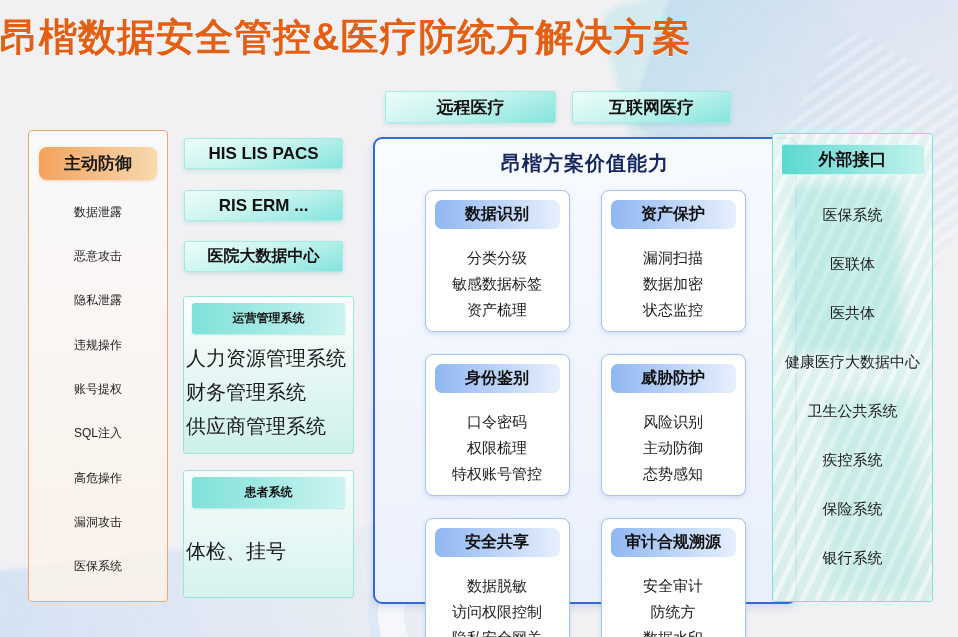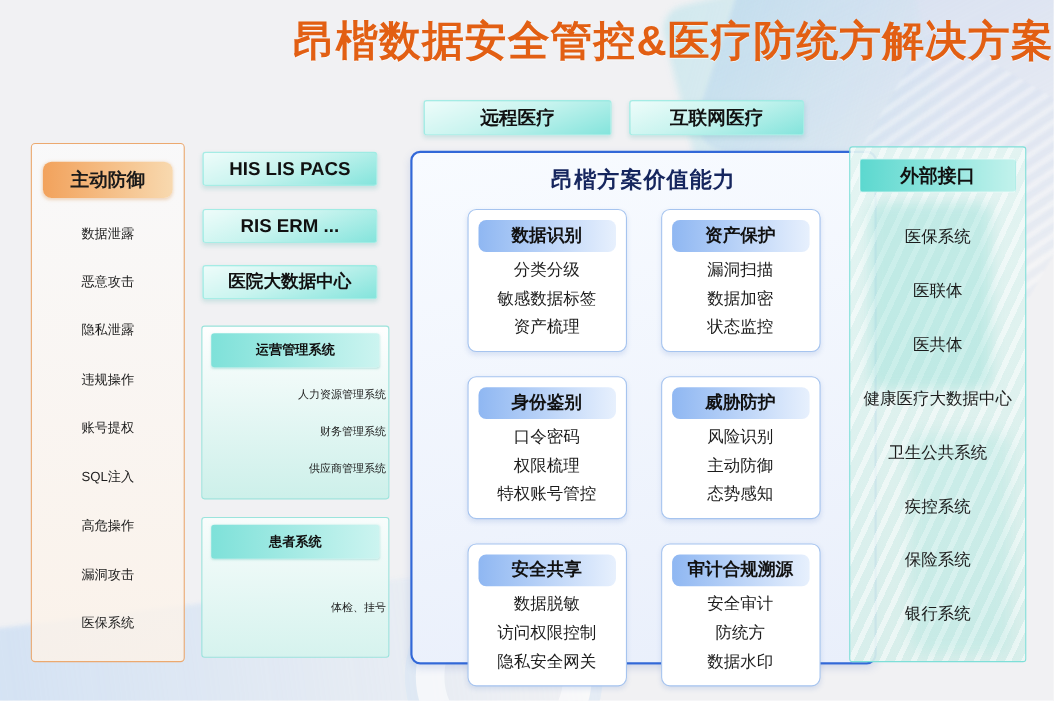--- a/index.html
+++ b/index.html
@@ -14,21 +14,21 @@
   .decor-tr2 { right:110px; top:-20px; width:230px; height:190px; transform:rotate(-14deg);
     background:linear-gradient(120deg, rgba(168,222,232,.45), rgba(230,240,250,.05)); border-radius:22px; filter:blur(3px); }
   .decor-tr3 { right:-20px; top:60px; width:200px; height:220px; transform:rotate(30deg);
     background:repeating-linear-gradient(115deg, rgba(255,255,255,.5) 0 5px, rgba(190,210,240,.25) 5px 12px); border-radius:16px; opacity:.5; filter:blur(1px); }
   .decor-bl1 { left:-60px; bottom:-55px; width:600px; height:150px; transform:rotate(-7deg);
     background:linear-gradient(90deg, rgba(188,214,244,.6), rgba(235,242,250,.05)); border-radius:20px; filter:blur(2px); }
   .decor-arc { left:378px; bottom:-58px; width:160px; height:160px; border-radius:50%;
     border:26px solid rgba(255,255,255,.55); box-shadow:0 0 0 10px rgba(205,225,245,.35); }
 
   
-  .page-title { position:absolute; top:12px; left:0; width:100%; text-align:right;
+  .page-title { position:absolute; top:12px; left:0; width:100%; text-align:left;
     font-size:38px; font-weight:800; letter-spacing:1px; color:#E25F13;
     text-shadow:0 1px 0 rgba(255,255,255,.6); }
 
   
   .teal-btn { position:absolute; display:flex; align-items:center; justify-content:center;
     background:linear-gradient(160deg, #eefcfa 0%, #c9f4ef 45%, #84e4dc 100%);
     border:1px solid rgba(160,235,227,.9); border-radius:3px;
     box-shadow:0 2px 4px rgba(90,180,175,.25); font-weight:bold; font-size:17px; color:#111; }
 
   .top-btn-remote   { left:385px; top:91px; width:171px; height:32px; }
@@ -57,38 +57,38 @@
   .op-box { left:183px; top:296px; width:171px; height:158px;
     background:linear-gradient(180deg, rgba(255,255,255,.95) 0%, #cdf0ea 100%); }
   .patient-box { left:183px; top:470px; width:171px; height:128px;
     background:linear-gradient(180deg, rgba(248,253,252,.95) 0%, #d6f3ee 100%); }
   .sysbox-header { margin:6px 8px 2px 8px; height:31px; border-radius:3px;
     display:flex; align-items:center; justify-content:center;
     background:linear-gradient(90deg, #7EE1D9, #ccf4f0);
     font-weight:bold; font-size:12px; color:#111; box-shadow:0 1px 2px rgba(110,200,190,.4); }
   .sysbox-items { flex:1; display:flex; flex-direction:column; justify-content:space-around;
     padding:6px 2px 10px 2px; }
-  .sysbox-item { text-align:right; font-size:10px; color:#1c1c1c; }
+  .sysbox-item { text-align:left; font-size:20px; color:#1c1c1c; }
 
   
   .solution-panel { position:absolute; left:373px; top:137px; width:424px; height:467px;
     border:2px solid #3268D8; border-radius:9px;
     background:linear-gradient(170deg, #f8fbff 0%, #e9effb 100%);
     box-shadow:0 3px 8px rgba(60,100,190,.18); }
   .solution-title { margin-top:11px; text-align:center; font-size:20px; font-weight:bold;
     color:#16265E; letter-spacing:1px; }
   .cap-grid { display:grid; grid-template-columns:145px 145px; column-gap:31px;
     row-gap:22px; justify-content:center; margin-top:13px; }
   .cap-box { min-height:118px; background:#ffffff; border:1.5px solid #A6C4EF; border-radius:8px;
     padding:9px 5px 8px 5px; box-shadow:0 2px 5px rgba(70,110,190,.16); }
   .cap-header { height:29px; margin:0 4px; border-radius:7px;
     display:flex; align-items:center; justify-content:center;
     background:linear-gradient(90deg, #8FB7F2 0%, #e7f0fd 100%);
     font-weight:bold; font-size:16px; color:#111; }
-  .cap-items { margin-top:4px; }
+  .cap-items { margin-top:16px; }
   .cap-item { text-align:center; font-size:15px; line-height:26px; color:#1c1c1c; }
 
   
   .ext-panel { position:absolute; left:772px; top:133px; width:161px; height:469px;
     border:1.5px solid #7EDFD8; border-radius:3px; overflow:hidden;
     background:linear-gradient(180deg, rgba(226,244,241,.92), rgba(214,238,234,.92));
     display:flex; flex-direction:column; }
   .ext-panel::before { content:""; position:absolute; inset:0;
     background:repeating-linear-gradient(115deg, rgba(255,255,255,.5) 0 5px, rgba(255,255,255,0) 5px 13px);
     pointer-events:none; }

